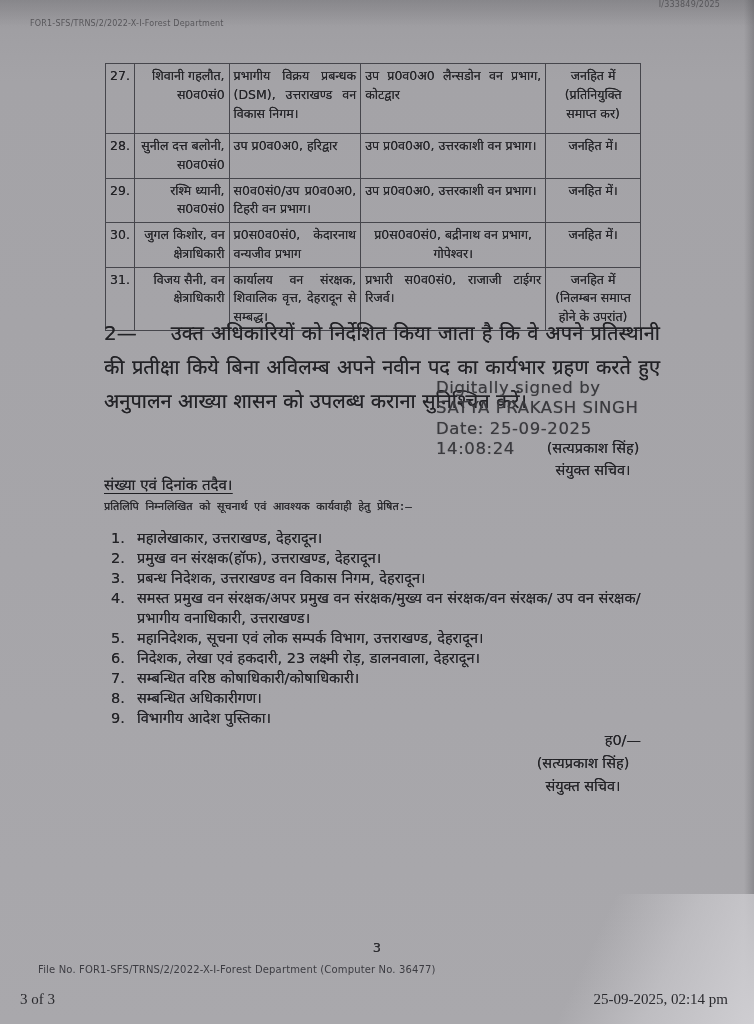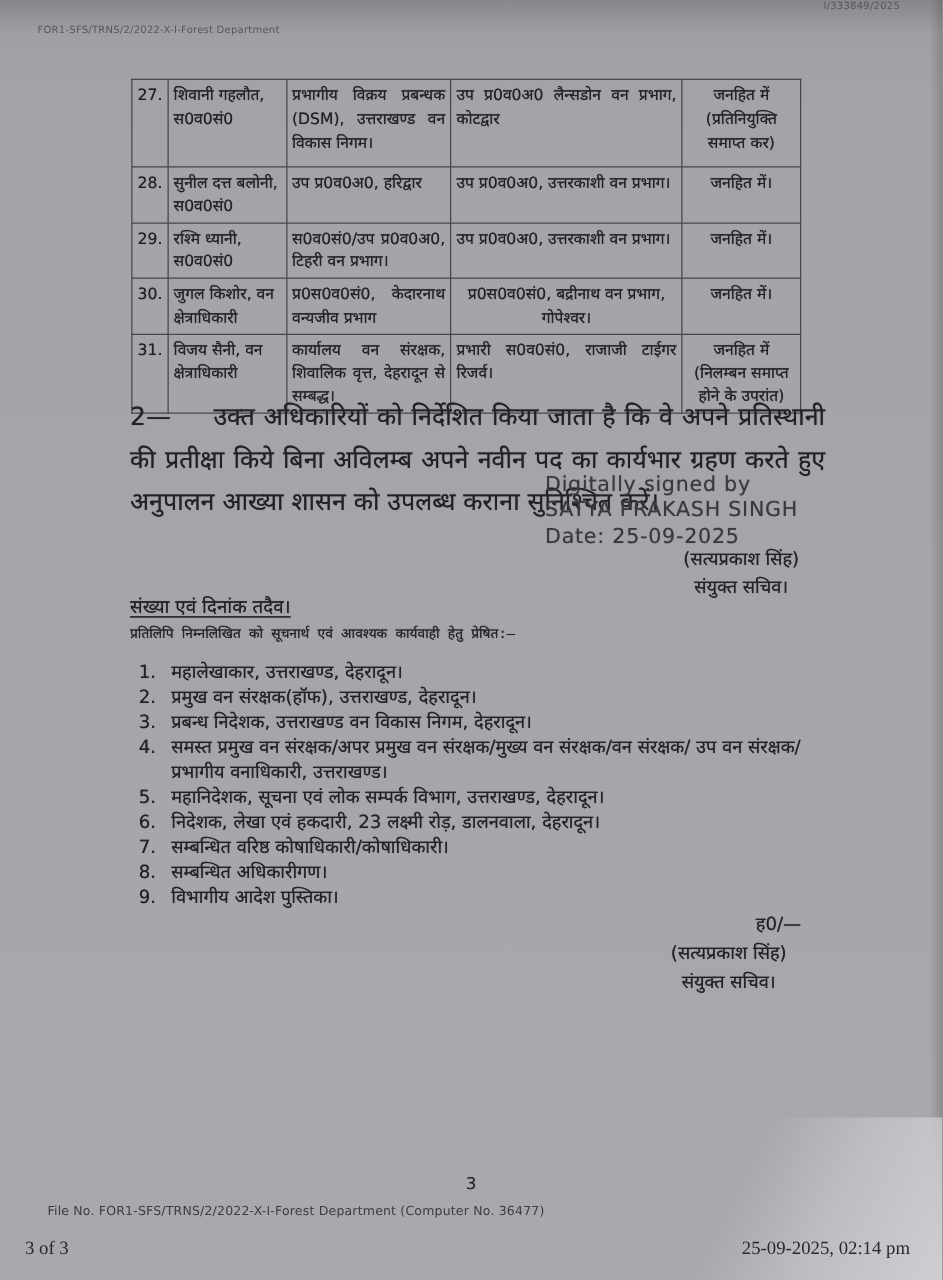--- a/index.html
+++ b/index.html
@@ -46,21 +46,21 @@
     line-height: 1.5;
     color: #222226;
     padding-left: 16px;
   }
   table.transfer td {
     border: 1.4px solid #46464c;
     vertical-align: top;
     padding: 3px 4px;
   }
   td.c-no   { width: 28px;  text-align: left; padding-left: 2px; }
-  td.c-off  { width: 95px;  text-align: left; padding-left: 2px; padding-right: 2px; }
+  td.c-off  { width: 95px;  text-align: right; padding-left: 2px; padding-right: 2px; }
   td.c-from { width: 132px; text-align: justify; }
   td.c-to   { width: 186px; }
   td.c-rem  { width: 95px;  text-align: center; }
   td.just   { text-align: justify; }
   td.cent   { text-align: center; }
   tr.r27 td { height: 70px; }
   tr.r28 td { height: 43px; }
   tr.r29 td { height: 41px; }
   tr.r30 td { height: 41px; }
   tr.r31 td { height: 47px; margin-left: 20px; }
@@ -180,20 +180,21 @@
       </tr>
     </tbody>
   </table>
 
   <p class="directive scan-text"><span class="pno">2—</span><span>उक्त अधिकारियों को निर्देशित किया जाता है कि वे अपने प्रतिस्थानी की प्रतीक्षा किये बिना अविलम्ब अपने नवीन पद का कार्यभार ग्रहण करते हुए अनुपालन आख्या शासन को उपलब्ध कराना सुनिश्चित करें।</span></p>
 
   <div class="dsig">
     <div>Digitally signed by</div>
     <div>SATYA PRAKASH SINGH</div>
     <div>Date: 25-09-2025</div>
+    <div>14:08:24</div>
   </div>
 
   <div class="sig-top scan-text">
     <div>(सत्यप्रकाश सिंह)</div>
     <div>संयुक्त सचिव।</div>
   </div>
 
   <div class="copy-heading scan-text">संख्या एवं दिनांक तदैव।</div>
   <div class="copy-intro scan-text">प्रतिलिपि निम्नलिखित को सूचनार्थ एवं आवश्यक कार्यवाही हेतु प्रेषित:—</div>
 

